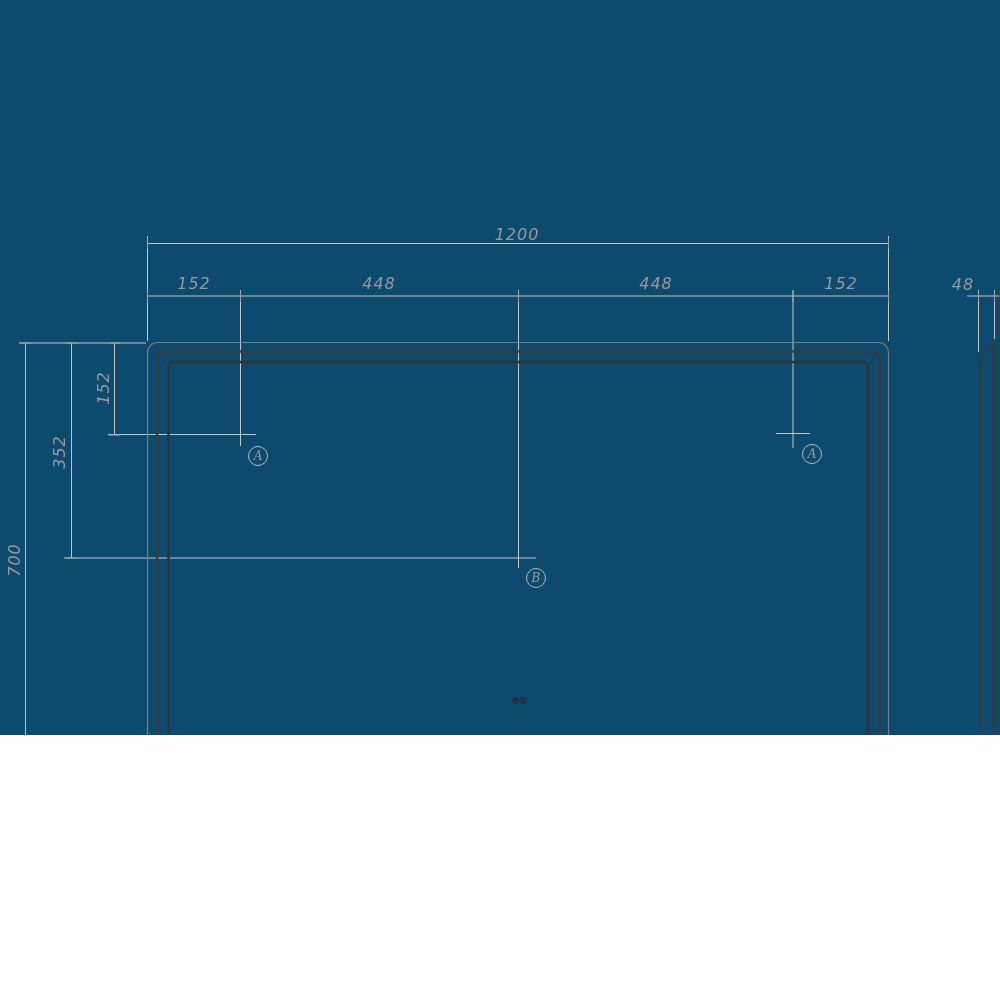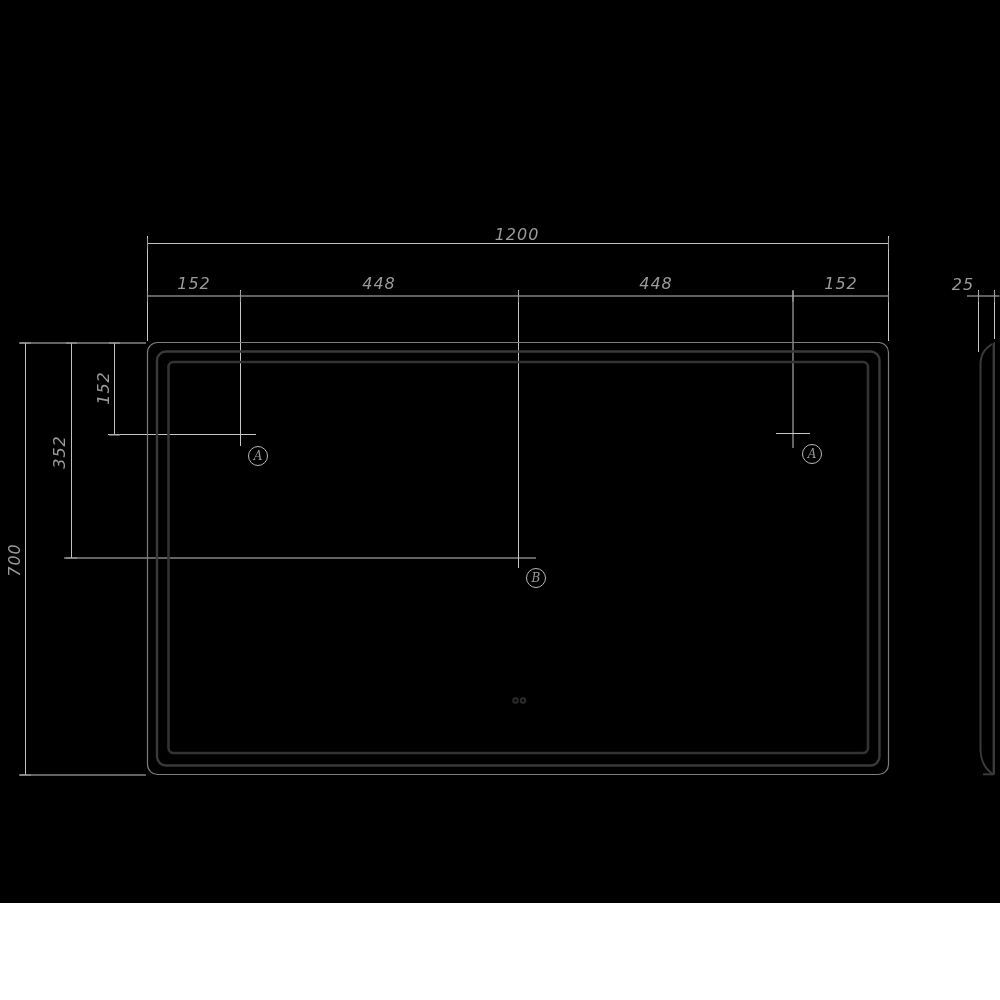--- a/index.html
+++ b/index.html
@@ -4,22 +4,22 @@
 <style>
   html, body {
     margin: 0;
     padding: 0;
     background: #ffffff;
     font-family: "DejaVu Sans", sans-serif;
   }
   .canvas {
     position: relative;
     width: 1000px;
-    height: 903px;
-    background: #000000;
+    height: 735px;
+    background: #0c4a6e;
     overflow: hidden;
   }
   .drawing-svg {
     position: absolute;
     left: 0;
     top: 0;
   }
   .dim-label {
     position: absolute;
     color: #9a9a9a;
@@ -122,21 +122,21 @@
     </g>
   </svg>
 
   <div class="dim-label" style="left:517px; top:235px;">1200</div>
 
   <div class="dim-label" style="left:194px; top:284px;">152</div>
   <div class="dim-label" style="left:379px; top:284px;">448</div>
   <div class="dim-label" style="left:656px; top:284px;">448</div>
   <div class="dim-label" style="left:841px; top:284px;">152</div>
 
-  <div class="dim-label" style="left:963px; top:285px;">25</div>
+  <div class="dim-label" style="left:963px; top:285px;">48</div>
 
   <div class="dim-label rot" style="left:104px; top:388px;">152</div>
   <div class="dim-label rot" style="left:60px; top:452px;">352</div>
   <div class="dim-label rot" style="left:15px; top:560px;">700</div>
 
   <div class="point-badge" style="left:258px; top:456px;">
     <span>A</span>
   </div>
   <div class="point-badge" style="left:536px; top:578px;">
     <span>B</span>

